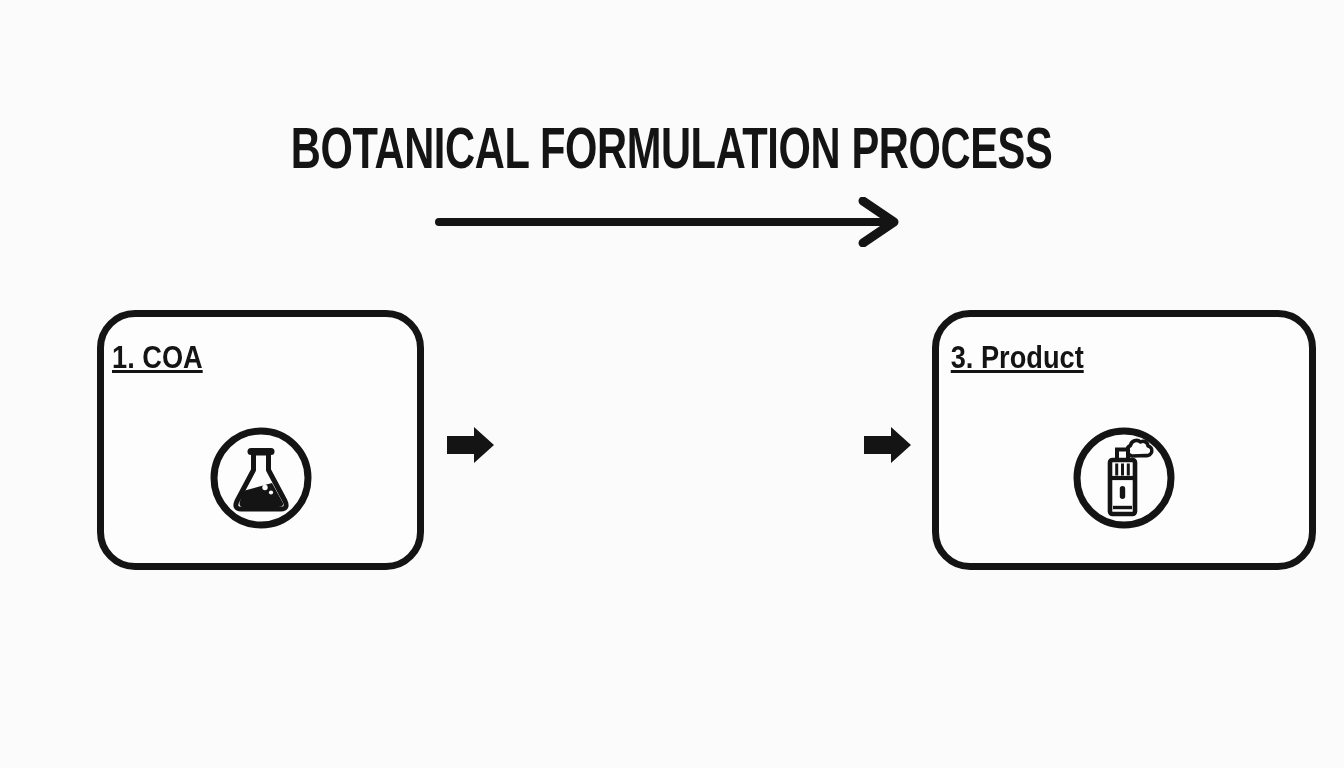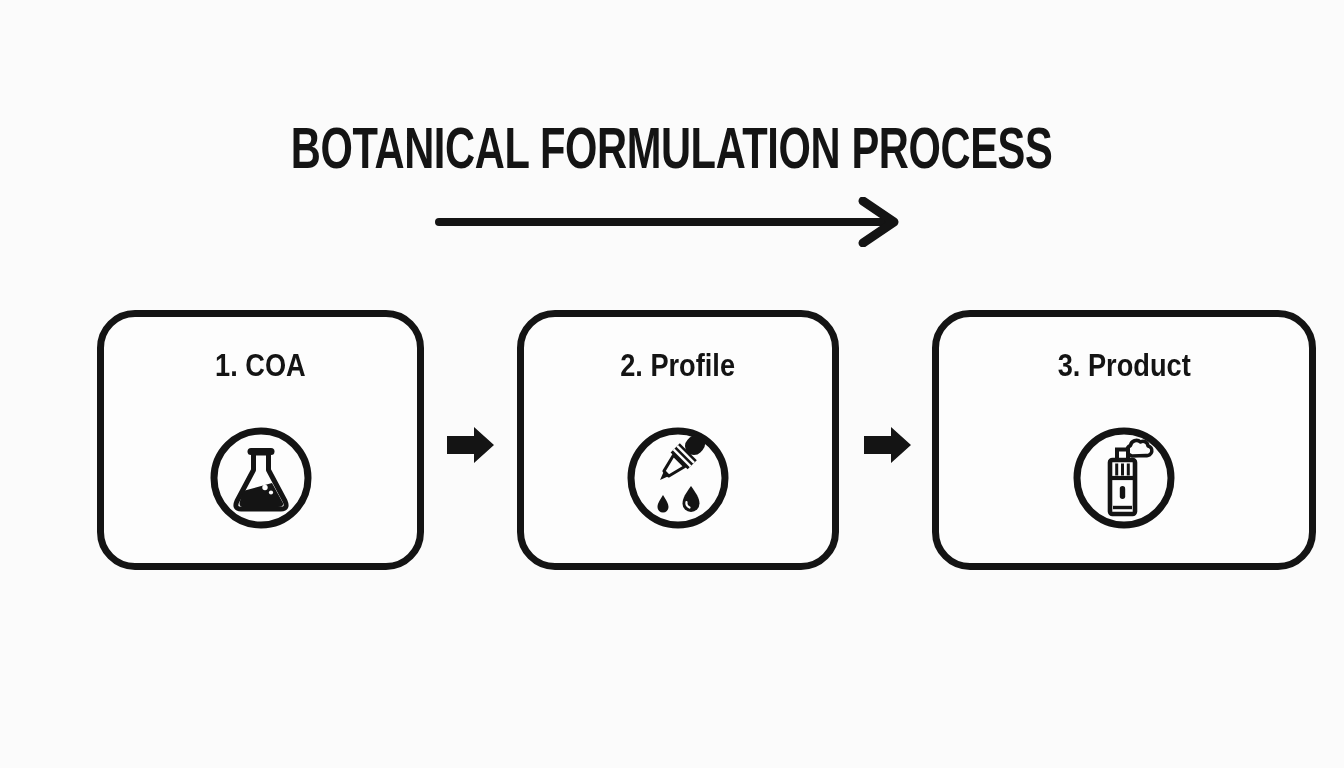--- a/index.html
+++ b/index.html
@@ -47,23 +47,23 @@
     border: 7px solid #141414;
     border-radius: 38px;
     background: #fdfdfd;
   }
   .step-box.b1 { left: 97px;  width: 327px; }
   .step-box.b2 { left: 517px; width: 322px; }
   .step-box.b3 { left: 932px; width: 384px; }
   .step-label-row {
     position: absolute;
     left: 0; right: 0;
-    top: 30px;
+    top: 22px;
     display: flex;
-    justify-content: center;
+    text-decoration: underline;
   }
   .step-label {
     display: inline-block;
     font-size: 32px;
     font-weight: 700;
     color: #141414;
     transform: scaleX(0.85);
     transform-origin: center;
     white-space: nowrap;
   }
@@ -108,42 +108,20 @@
       <path d="M37,68 L66,60 L77,80 Q78,84 72,84 L38,84 Q32,84 34,78 Z" fill="#141414"></path>
       <circle cx="59" cy="64.5" r="2.7" fill="#fdfdfd"></circle>
       <circle cx="65" cy="69.5" r="2.1" fill="#fdfdfd"></circle>
     </svg>
   </div>
 
   <svg class="step-arrow a1" width="48" height="38" viewBox="0 0 48 38">
     <polygon points="0,10 27,10 27,1 47,19 27,37 27,28 0,28" fill="#141414"></polygon>
   </svg>
 
-  <div class="step-box b2">
-    <div class="step-label-row">
-      <span class="step-label">2. Profile</span>
-    </div>
-    <svg class="step-icon" width="110" height="110" viewBox="0 0 110 110">
-      <circle cx="55" cy="55" r="47" fill="#fdfdfd" stroke="#141414" stroke-width="7"></circle>
-
-      <g transform="translate(54,40) rotate(45)">
-        <rect x="-9" y="-36" width="18" height="21" rx="9" fill="#141414"></rect>
-        <rect x="-12" y="-16" width="24" height="13" fill="#141414"></rect>
-        <line x1="-12" y1="-12.2" x2="12" y2="-12.2" stroke="#fdfdfd" stroke-width="2.4"></line>
-        <line x1="-12" y1="-7.2" x2="12" y2="-7.2" stroke="#fdfdfd" stroke-width="2.4"></line>
-        <path d="M-8,-3 L8,-3 L3.5,15 L-3.5,15 Z" fill="#fdfdfd" stroke="#141414" stroke-width="3" stroke-linejoin="round"></path>
-        <path d="M-3.5,15 L3.5,15 L0,24 Z" fill="#141414"></path>
-      </g>
-
-      <path transform="translate(40,82)" d="M0,-10 C3,-5 5.5,-1.5 5.5,2 A5.5,5.5 0 1,1 -5.5,2 C-5.5,-1.5 -3,-5 0,-10 Z" fill="#141414"></path>
-
-      <path transform="translate(68,78)" d="M0,-15 C5,-8 8.5,-3 8.5,2.5 A8.5,8.5 0 1,1 -8.5,2.5 C-8.5,-3 -5,-8 0,-15 Z" fill="#141414"></path>
-      <path d="M63.5,79 A5,5 0 0 0 66.5,84.5" fill="none" stroke="#fdfdfd" stroke-width="2.2" stroke-linecap="round"></path>
-    </svg>
-  </div>
 
   <svg class="step-arrow a2" width="48" height="38" viewBox="0 0 48 38">
     <polygon points="0,10 27,10 27,1 47,19 27,37 27,28 0,28" fill="#141414"></polygon>
   </svg>
 
   <div class="step-box b3">
     <div class="step-label-row">
       <span class="step-label">3. Product</span>
     </div>
     <svg class="step-icon" width="110" height="110" viewBox="0 0 110 110">

